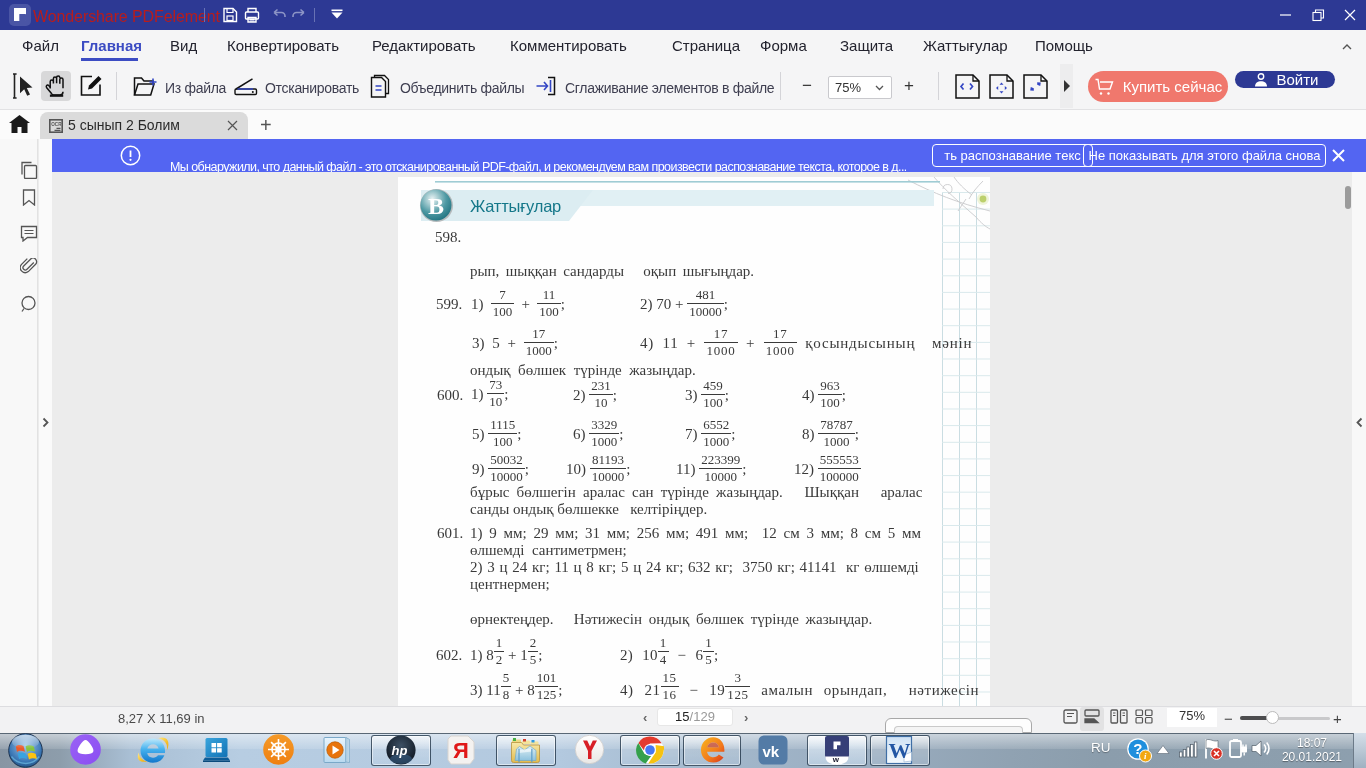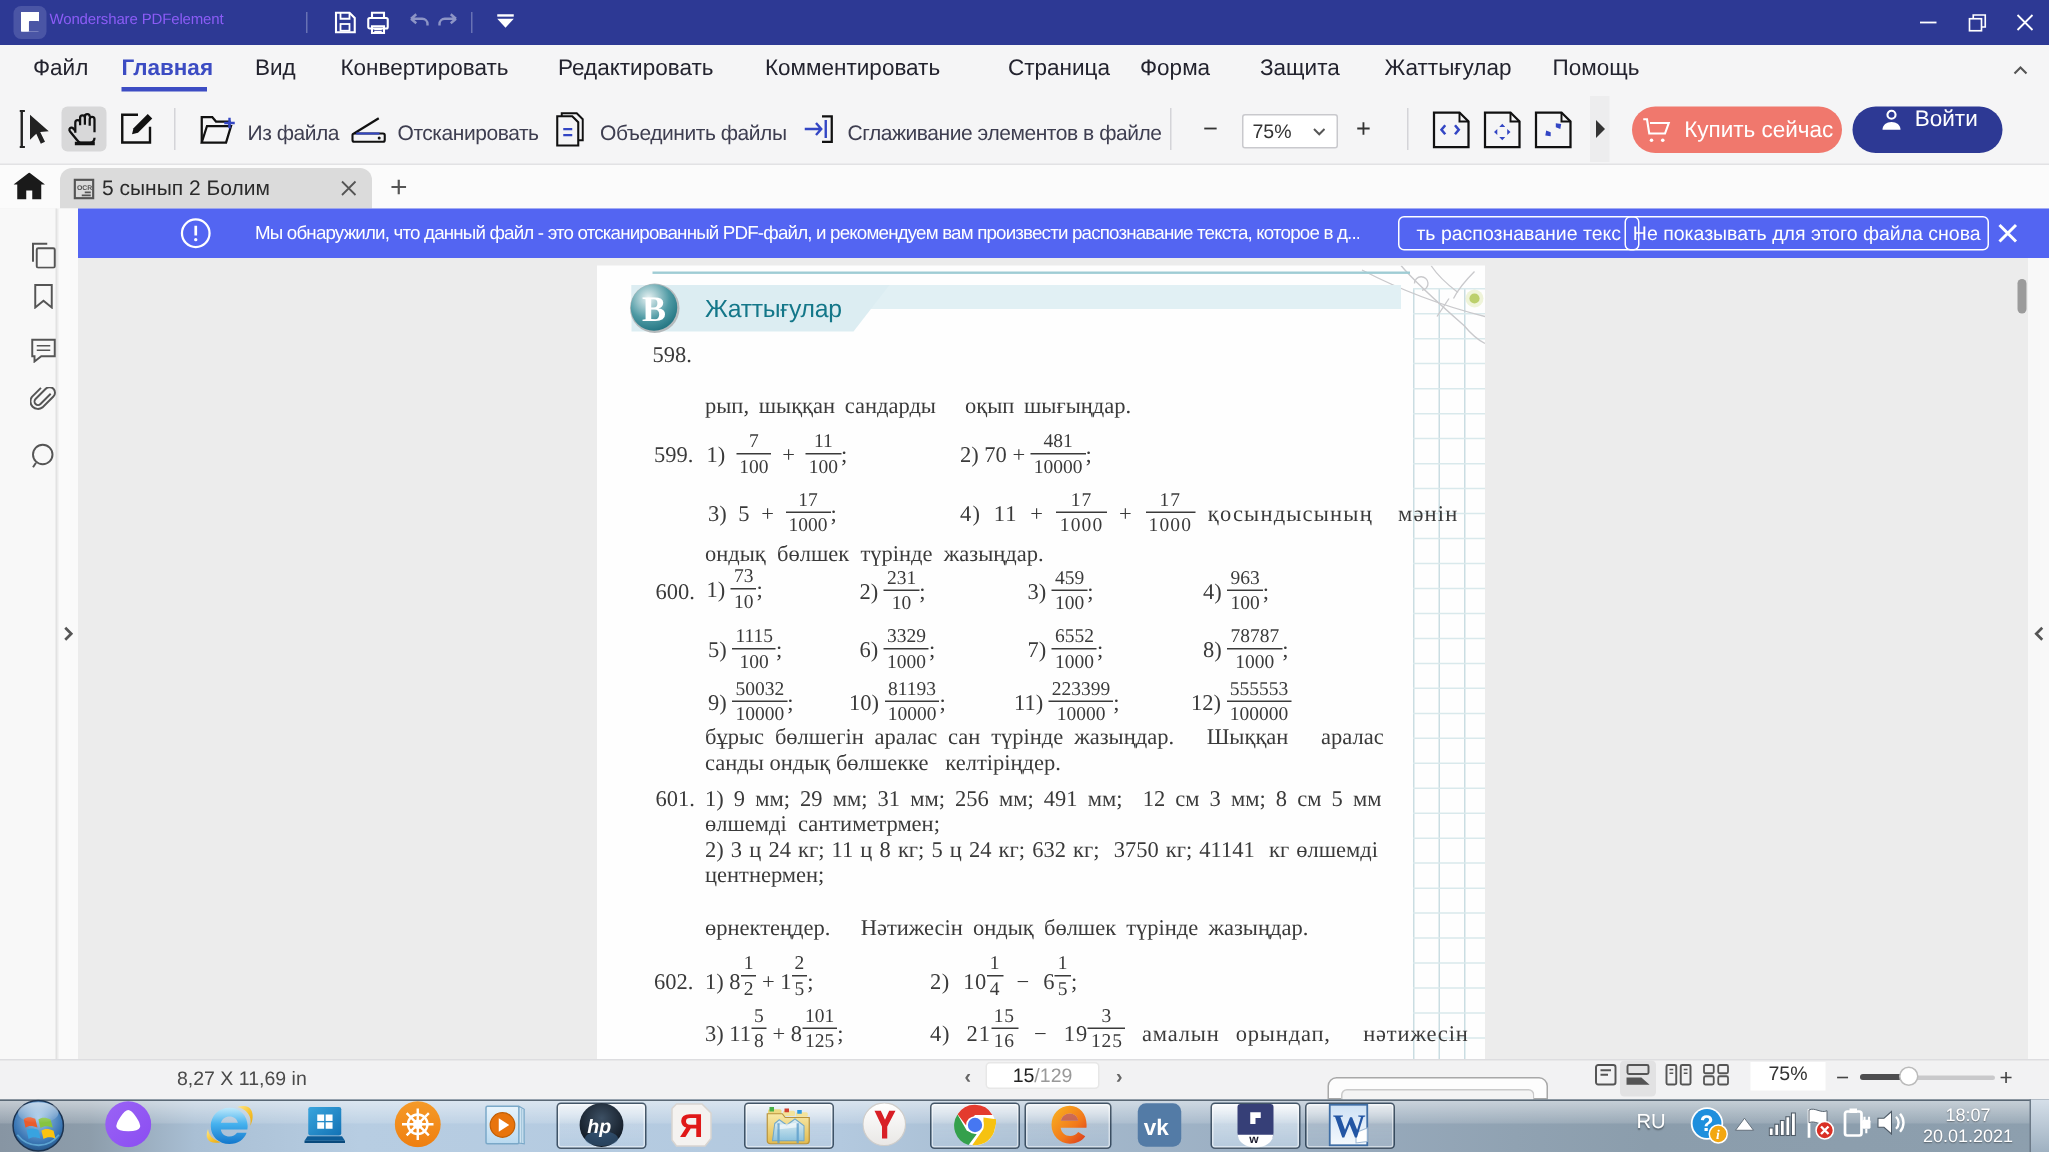--- a/index.html
+++ b/index.html
@@ -2,50 +2,50 @@
 <html><head><meta charset="utf-8">
 <style>
 *{margin:0;padding:0;box-sizing:border-box}
 html,body{width:1366px;height:768px;overflow:hidden;font-family:"Liberation Sans",sans-serif}
 .abs{position:absolute}
 #stage{position:relative;width:1366px;height:768px;background:#ececec}
 
 
 #titlebar{left:0;top:0;width:1366px;height:30px;background:#2d3994;color:#fff}
 #applogo{left:9px;top:4px;width:22px;height:22px;border-radius:5px;background:#4a55a5}
-#apptitle{left:33px;top:8px;font-size:10px;letter-spacing:-0.1px;color:#8b5cf6}
+#apptitle{left:33px;top:8px;font-size:16px;letter-spacing:-0.1px;color:#b91c1c}
 .tbico{top:4px;width:22px;height:22px}
 #winbtns{right:0;top:0;height:30px;display:flex}
 .winbtn{width:32px;height:30px;display:flex;align-items:center;justify-content:center}
 
 
 #menubar{left:0;top:30px;width:1366px;height:32px;background:#f5f5f6}
 .mitem{position:absolute;top:37px;font-size:15px;color:#23232e}
 .mactive{color:#3c4cc3;font-weight:700}
 #mactiveline{left:81px;top:58px;width:57px;height:3px;background:#3c4cc3}
 
 
 #toolbar{left:0;top:62px;width:1366px;height:48px;background:#f5f5f6;border-bottom:1px solid #e2e2e4}
 .tsep{position:absolute;top:72px;width:1px;height:28px;background:#d4d4d8}
 .tlabel{position:absolute;top:80px;font-size:14px;color:#3e3e50;letter-spacing:-0.3px}
 #handbg{left:41px;top:71px;width:30px;height:30px;background:#d8d8d9;border-radius:4px}
 #zoombox{left:828px;top:76px;width:64px;height:23px;background:#fff;border:1px solid #c9c9cd;border-radius:2px;font-size:13px;color:#333;padding:3px 6px}
 #ovflstrip{left:1060px;top:64px;width:13px;height:44px;background:#ededee}
 #btnbuy{left:1088px;top:71px;width:140px;height:31px;background:#f0786d;border-radius:16px;color:#fff;font-size:15px;display:flex;align-items:center;justify-content:center;gap:8px}
-#btnlogin{left:1235px;top:71px;width:100px;height:31px;background:#2d3994;border-radius:16px;color:#fff;font-size:15px;display:flex;justify-content:center;gap:7px}
+#btnlogin{left:1235px;top:71px;width:100px;height:17px;background:#2d3994;border-radius:16px;color:#fff;font-size:15px;display:flex;align-items:center;justify-content:center;gap:7px}
 
 
 #tabbar{left:0;top:110px;width:1366px;height:29px;background:#fbfbfb}
 #tab1{left:40px;top:112px;width:208px;height:27px;background:#dbdbdb;border-radius:8px 8px 0 0}
 #tabtitle{left:68px;top:117px;font-size:14px;color:#2a2a2a;position:absolute}
 #tabplus{left:260px;top:114px;position:absolute;font-size:20px;color:#555;font-weight:400}
 
 
 #banner{left:52px;top:139px;width:1314px;height:33px;background:#5365f2;color:#fff}
-#bannertext{position:absolute;left:118px;top:9px;font-size:12.5px;letter-spacing:-0.55px;width:736px;overflow:hidden;white-space:nowrap}
+#bannertext{position:absolute;left:118px;top:21px;font-size:12.5px;letter-spacing:-0.55px;width:736px;overflow:hidden;white-space:nowrap}
 .bbtn{position:absolute;top:5px;height:23px;border:1px solid #fff;border-radius:4px;color:#fff;font-size:13px;line-height:21px;text-align:center;overflow:hidden;white-space:nowrap}
 
 
 #sidebar{left:0;top:139px;width:38px;height:567px;background:#f8f8f8;border-right:1px solid #e2e2e2}
 #lstrip{left:39px;top:139px;width:13px;height:567px;background:#fafafa}
 #rstrip{left:1352px;top:172px;width:14px;height:534px;background:#f8f8f8}
 .chev{position:absolute;font-size:13px;color:#555;font-weight:700}
 
 
 #docarea{left:52px;top:172px;width:1300px;height:534px;background:#ececec}

